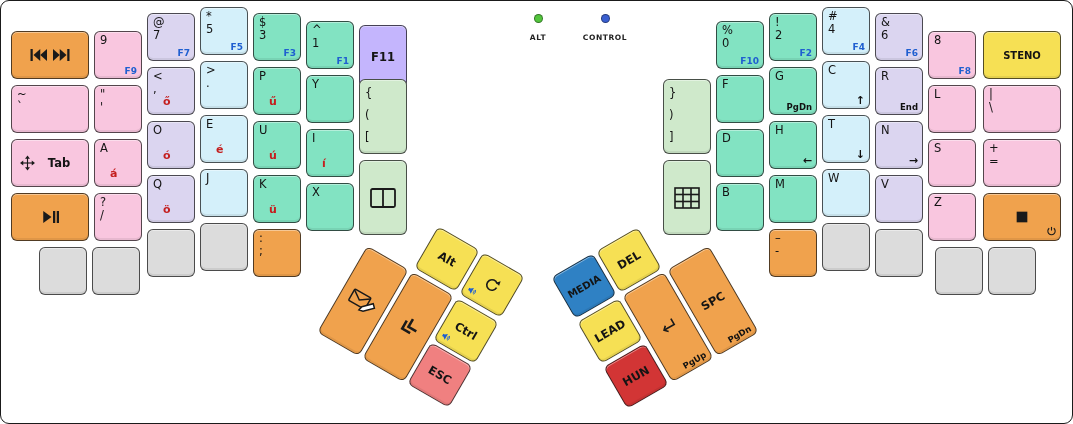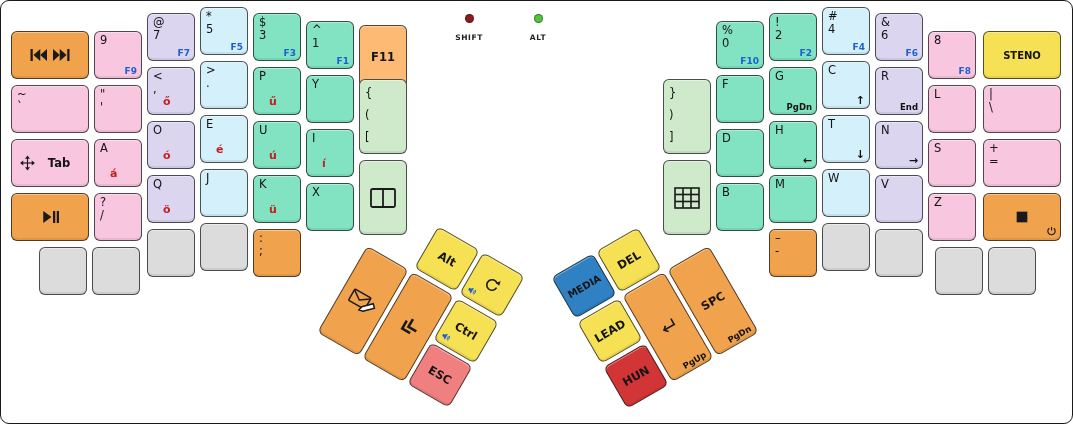--- a/index.html
+++ b/index.html
@@ -88,21 +88,21 @@
         <span class="fn">F5</span>
       </div>
       <div class="key" style="left: 252px; top: 12px; width: 48px; height: 48px; background: rgb(130, 227, 194);">
         <div class="legend"><div>$</div><div>3</div></div>
         <span class="fn">F3</span>
       </div>
       <div class="key" style="left: 305px; top: 20px; width: 48px; height: 48px; background: rgb(130, 227, 194);">
         <div class="legend"><div>^</div><div>1</div></div>
         <span class="fn">F1</span>
       </div>
-      <div class="key" style="left: 358px; top: 24px; width: 48px; height: 63px; background: #fdba74;">
+      <div class="key" style="left: 358px; top: 24px; width: 48px; height: 63px; background: #c4b5fd;">
         <div class="kcenter">F11</div>
       </div>
       <div class="key" style="left: 10px; top: 84px; width: 78px; height: 48px; background: rgb(249, 198, 223);">
         <div class="legend"><div>~</div><div>`</div></div>
       </div>
       <div class="key" style="left: 93px; top: 84px; width: 48px; height: 48px; background: rgb(249, 198, 223);">
         <div class="legend"><div>"</div><div>'</div></div>
       </div>
       <div class="key" style="left: 146px; top: 66px; width: 48px; height: 48px; background: rgb(219, 213, 240);">
         <div class="legend"><div>&lt;</div><div>,</div></div>
@@ -367,22 +367,22 @@
             <path d="M10 9l-4 4 4 4"></path>
           </svg>
         </span>
       </div>
       <div class="key tall" style="left: 688px; top: 250px; width: 48px; height: 100px; background: rgb(240, 162, 77); transform: rotate(-30deg);">
         <div class="kcenter">SPC</div>
         <span class="sub txt">PgDn</span>
       </div>
     </div>
   <div class="led-panel">
-      <div class="led" style="left: 433px;">
-        <div class="dot" style="background: rgb(138, 28, 28);"></div>
-        <div class="lbl">SHIFT</div>
-      </div>
       <div class="led" style="left: 502px;">
         <div class="dot" style="background: rgb(83, 197, 60);"></div>
         <div class="lbl">ALT</div>
+      </div>
+      <div class="led" style="left: 569px;">
+        <div class="dot" style="background: rgb(58, 95, 208);"></div>
+        <div class="lbl">CONTROL</div>
       </div>
     </div>
 </div>
 
 </body></html>

